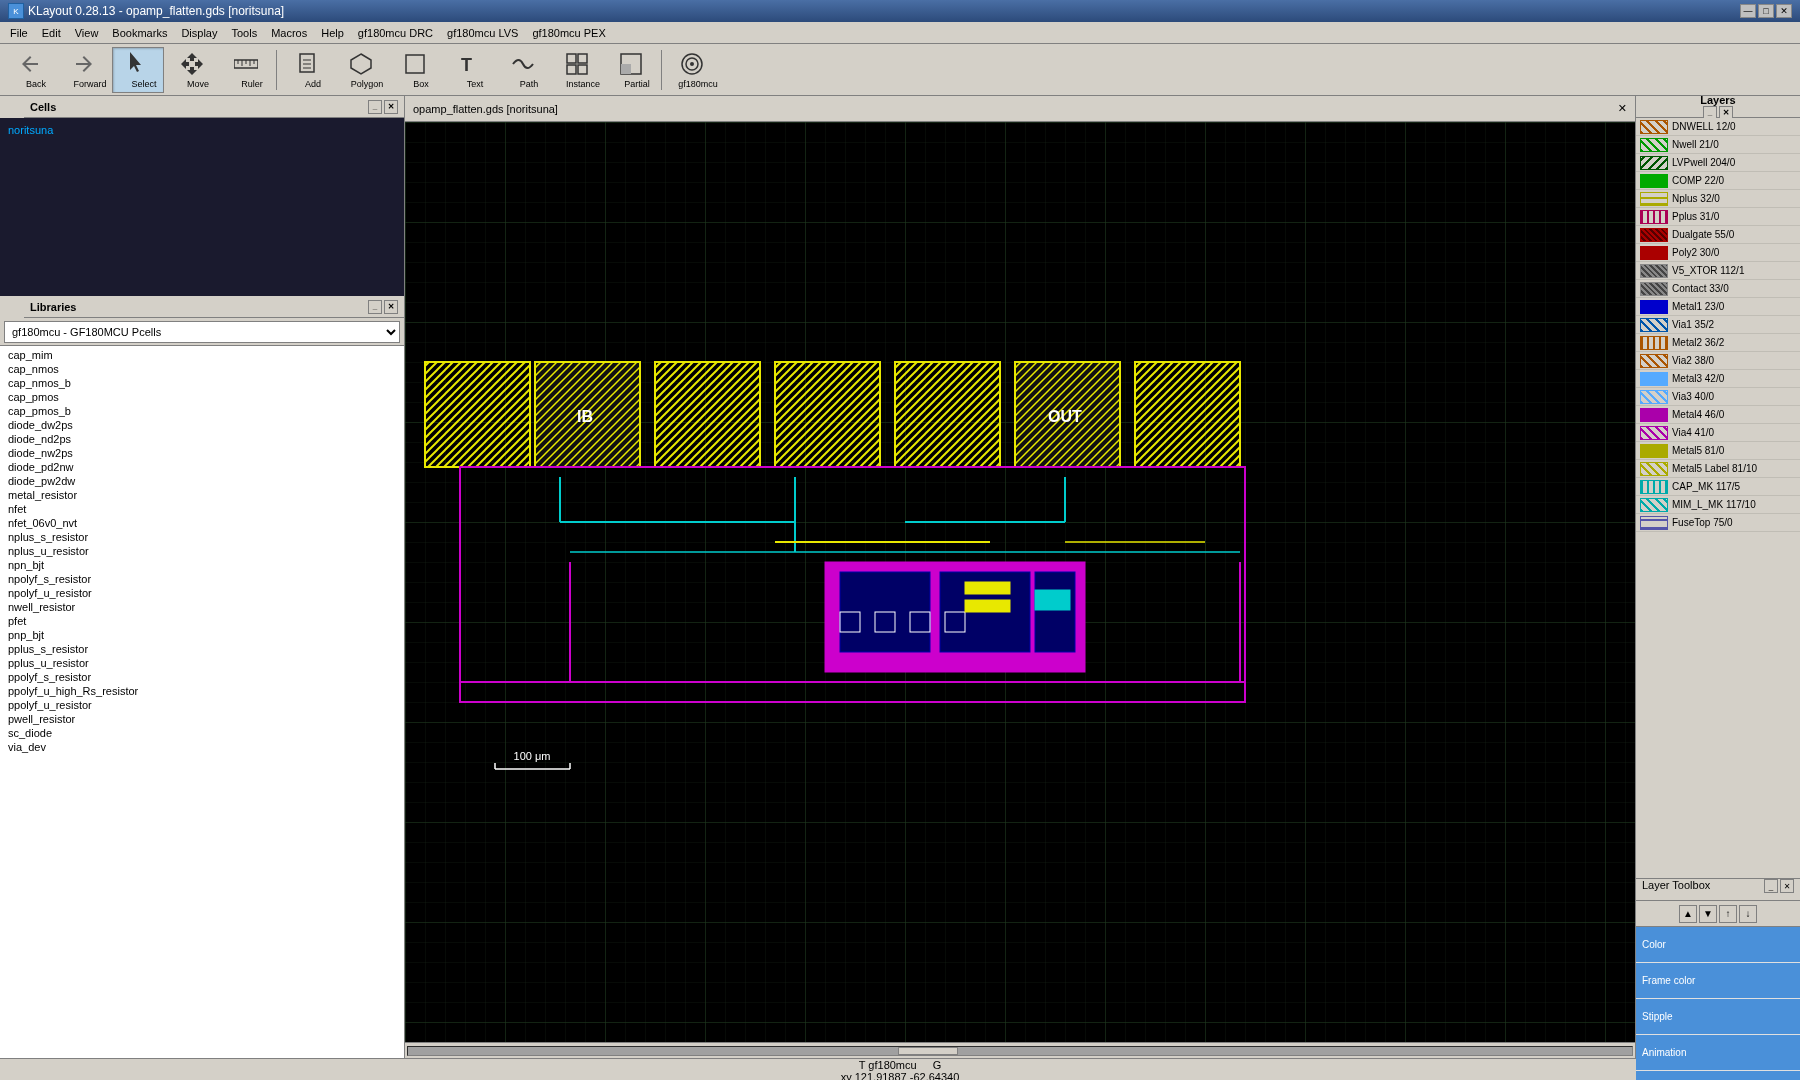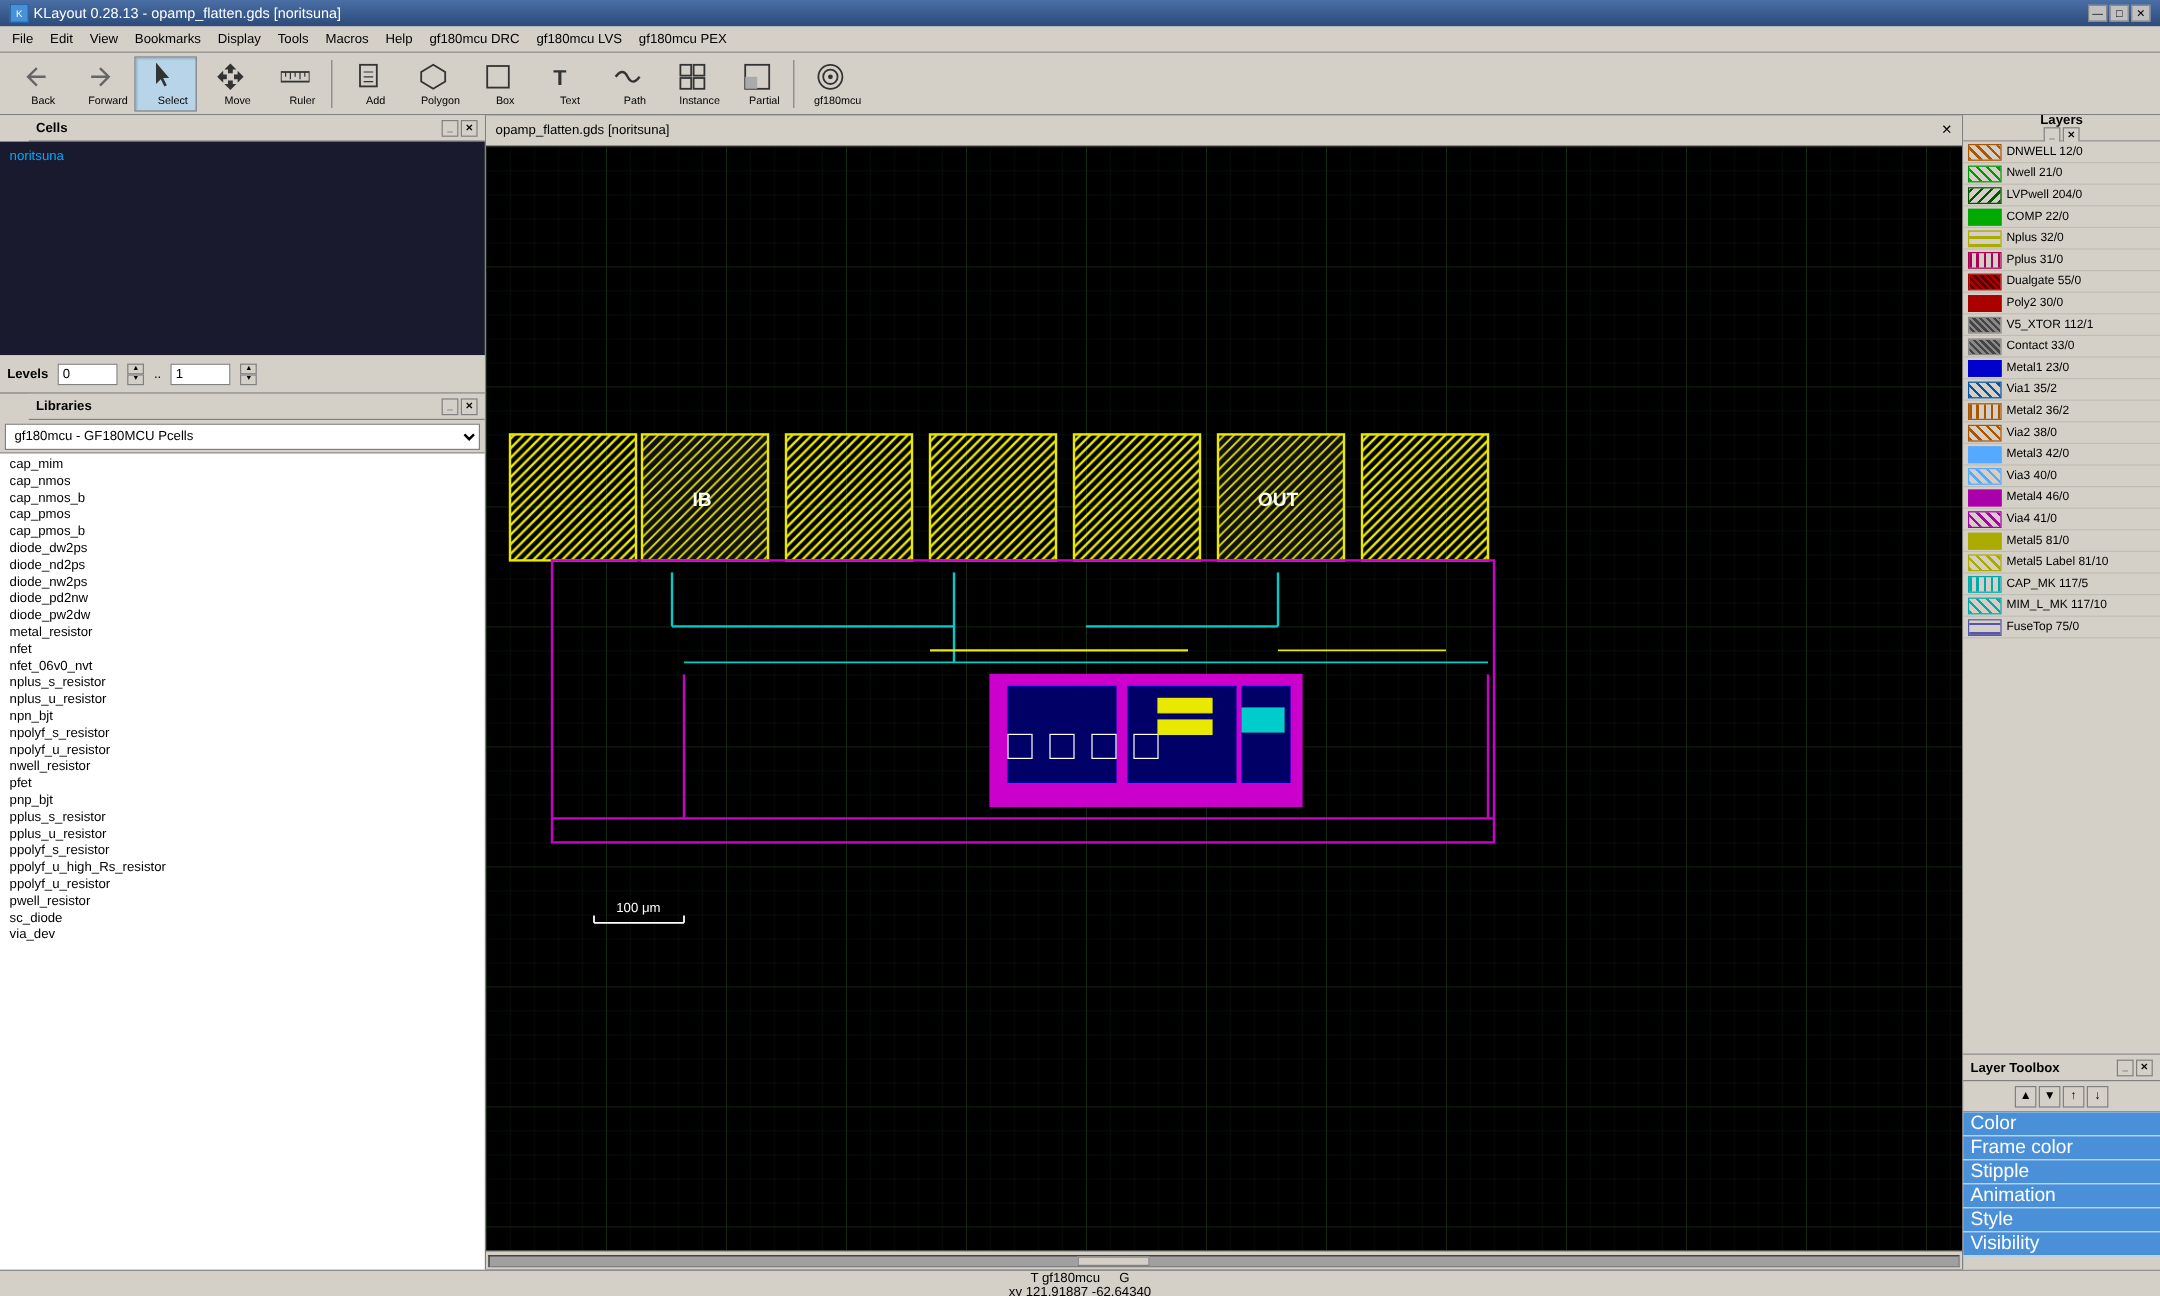--- a/index.html
+++ b/index.html
@@ -371,25 +371,24 @@
     
     #layer-toolbox {
       height: 180px;
       border-top: 1px solid #808080;
     }
     #layer-toolbox-header {
       height: 22px;
       background: #d4d0c8;
       border-bottom: 1px solid #808080;
       display: flex;
-      align-items: center;
       justify-content: space-between;
       padding: 0 6px;
       font-size: 11px;
-      font-weight: bold;
+      font-weight: normal;
       gap: 25px;
     }
     #layer-controls {
       height: 26px;
       display: flex;
       align-items: center;
       justify-content: center;
       gap: 2px;
       padding: 2px;
       border-bottom: 1px solid #808080;
@@ -402,25 +401,25 @@
       font-size: 10px;
       display: flex;
       align-items: center;
       justify-content: center;
       cursor: pointer;
     }
     .layer-prop-list {
       background: white;
     }
     .layer-prop-item {
-      height: 20px;
+      height: 36px;
       display: flex;
       align-items: center;
       padding: 0 6px;
-      font-size: 16px;
+      font-size: 10px;
       border-bottom: 1px solid #e0e0e0;
       background: #4a90d9;
       color: white;
     }
 
     
     #status-bar {
       width: 100%;
       height: 22px;
       background: #d4d0c8;
@@ -635,34 +634,20 @@
         <div class="panel-header-controls">
           <div class="panel-ctrl-btn">_</div>
           <div class="panel-ctrl-btn">✕</div>
         </div>
       </div>
       <div class="cells-list">
         <div class="cell-item">noritsuna</div>
       </div>
     </div>
 
-    <div id="levels-section">
-      <span class="level-label">Levels</span>
-      <input class="level-input" value="0" style="">
-      <div class="level-spin">
-        <div class="spin-btn">▲</div>
-        <div class="spin-btn">▼</div>
-      </div>
-      <span>..</span>
-      <input class="level-input" value="1" style="">
-      <div class="level-spin">
-        <div class="spin-btn">▲</div>
-        <div class="spin-btn">▼</div>
-      </div>
-    </div>
 
     <div id="libraries-section">
       <div class="panel-header">
         <span>Libraries</span>
         <div class="panel-header-controls">
           <div class="panel-ctrl-btn">_</div>
           <div class="panel-ctrl-btn">✕</div>
         </div>
       </div>
       <div class="lib-selector">

